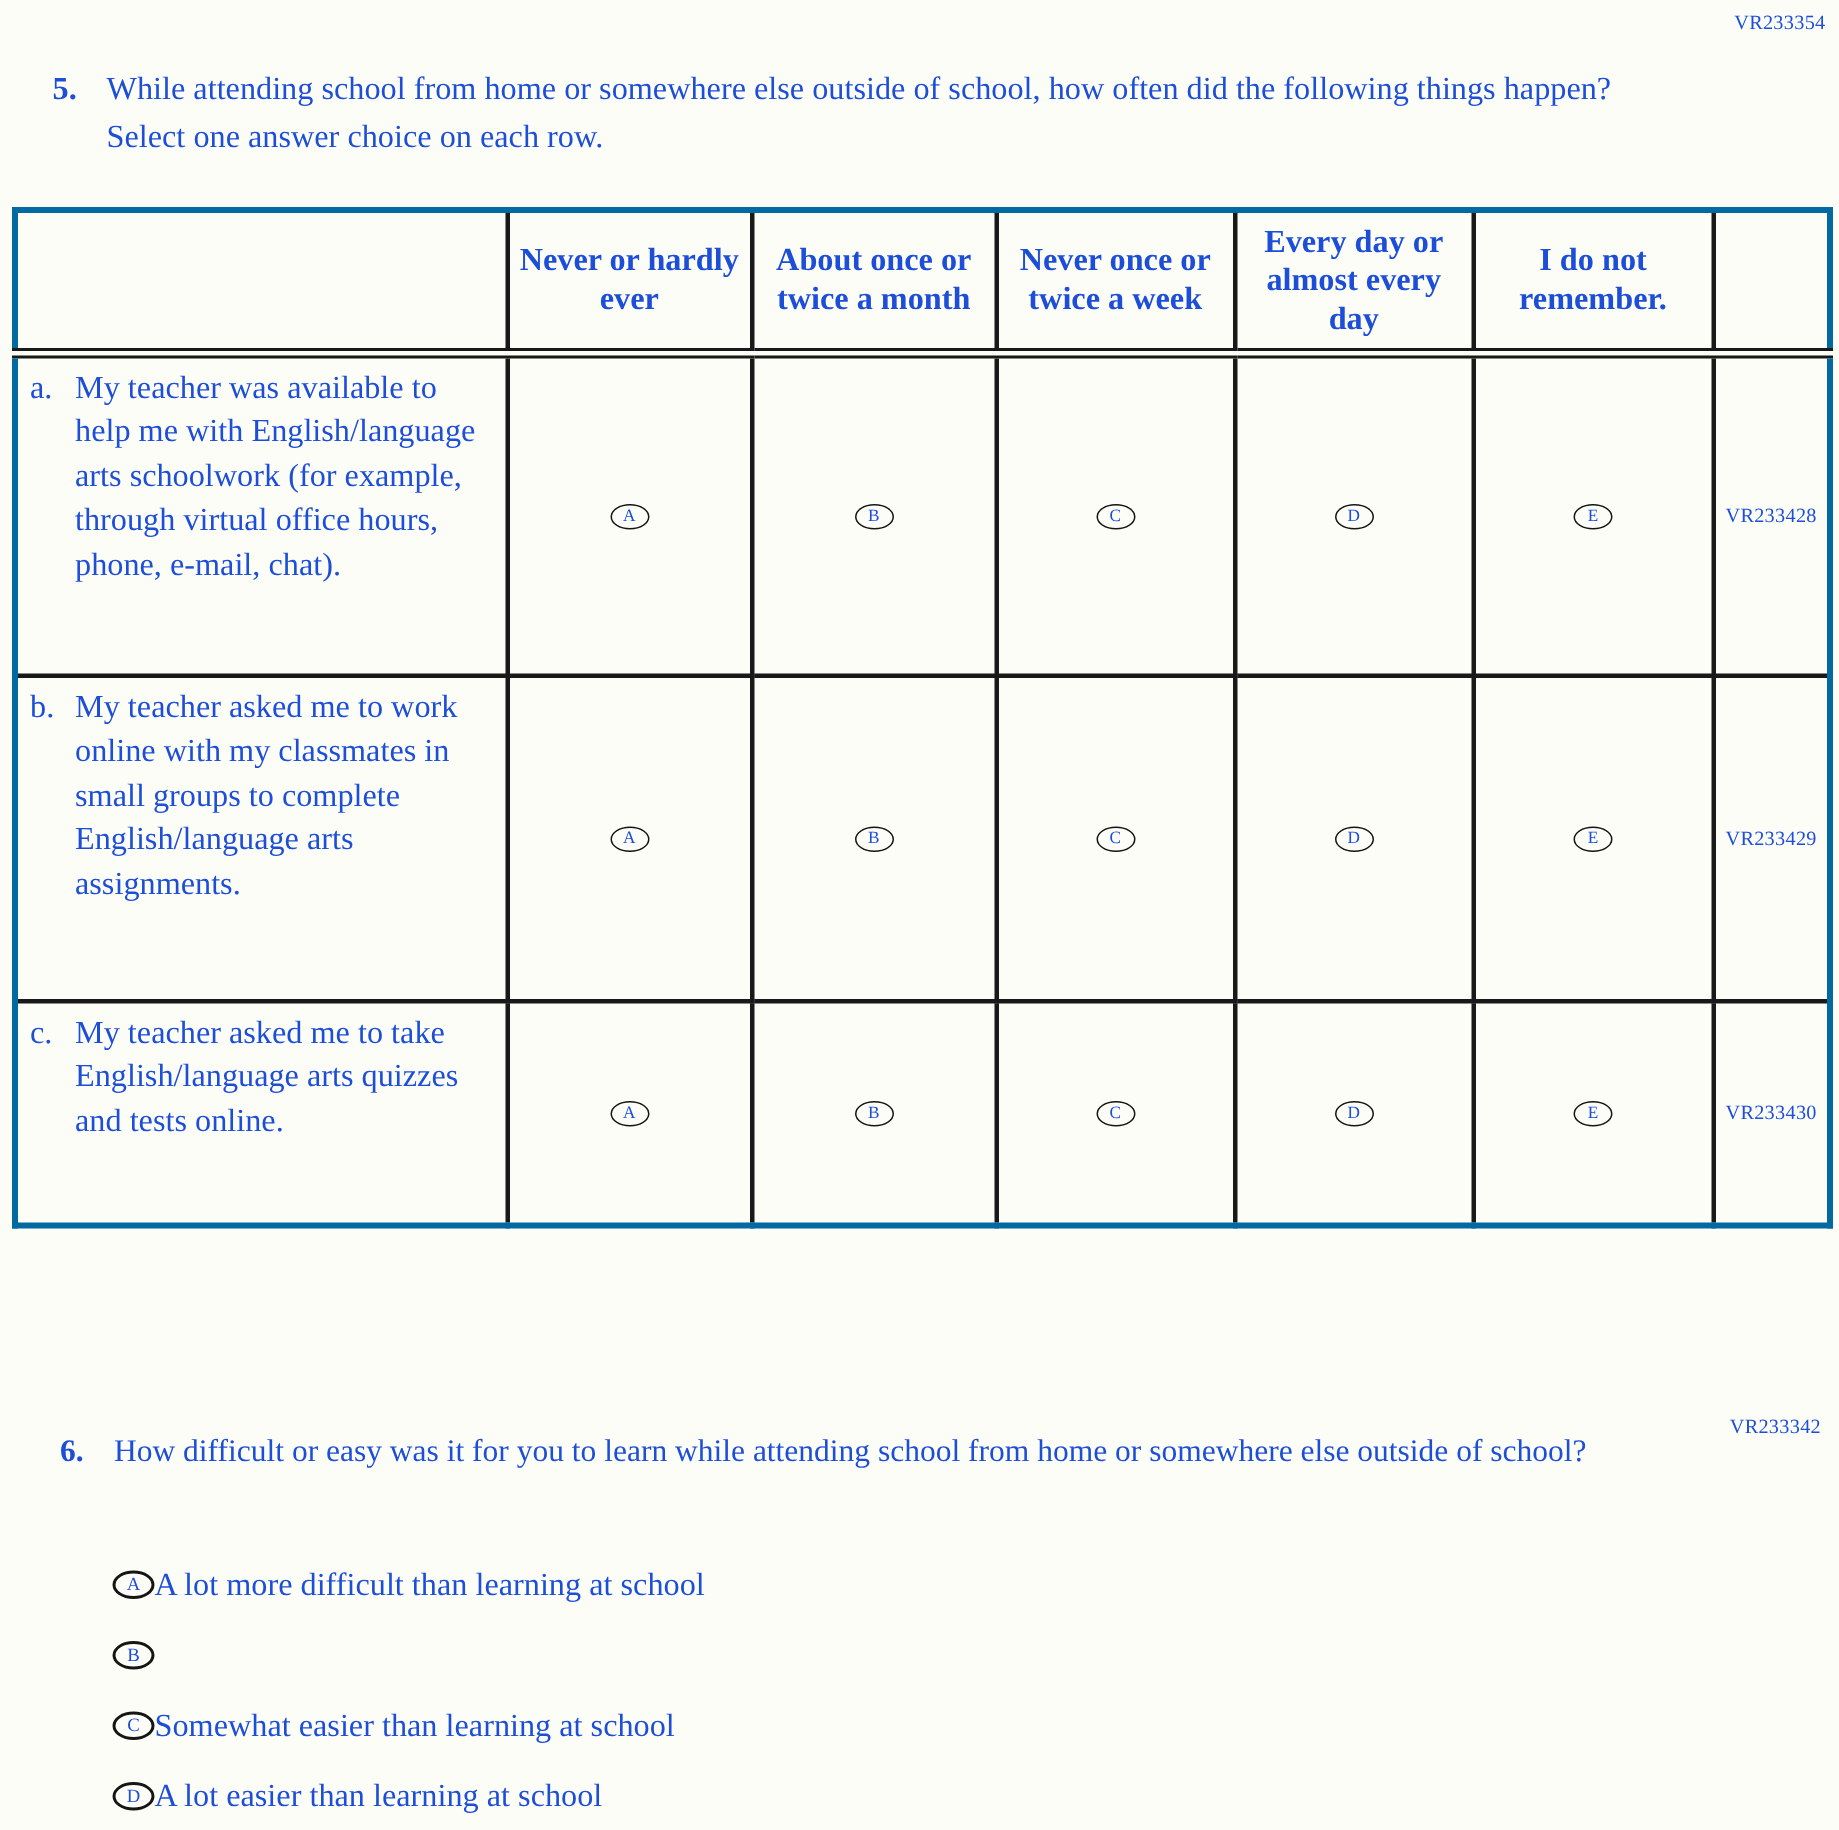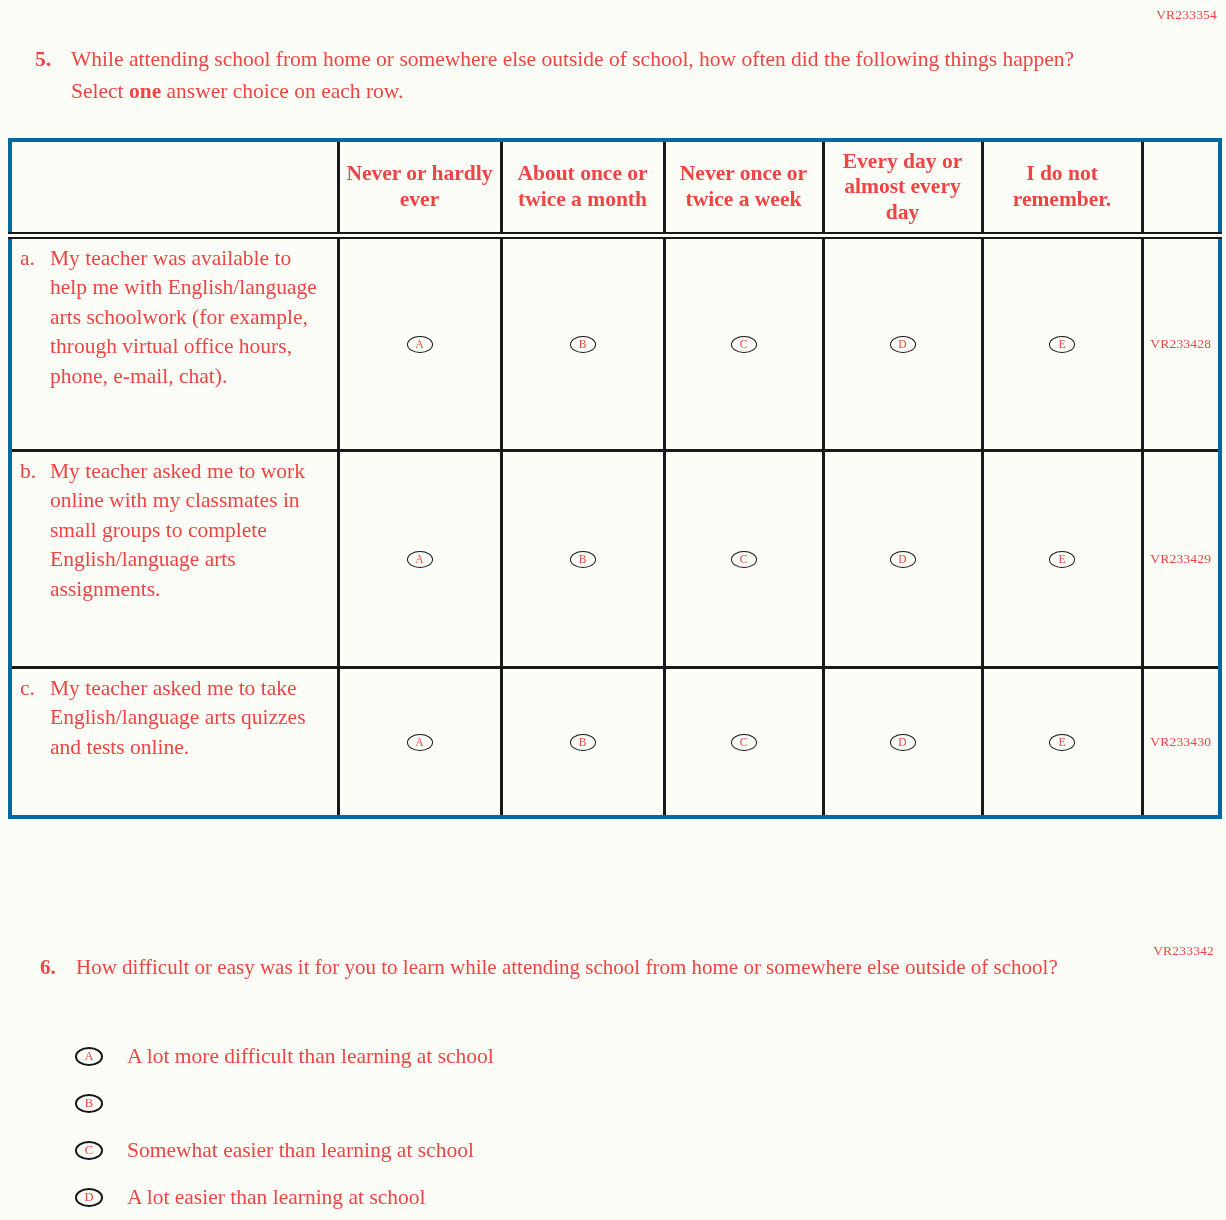--- a/index.html
+++ b/index.html
@@ -2,36 +2,36 @@
 <html><head>
 <meta charset="utf-8">
 <style>
   * { box-sizing: border-box; }
   body { margin: 0; background: #ffffff; }
   .page {
     position: relative;
     width: 1226px;
     height: 1220px;
     background: #fdfdf8;
-    color: #ef4444;
+    color: #1d4ed8;
     font-family: "Liberation Serif", serif;
     overflow: hidden;
   }
 
   .vr-code { font-size: 13.5px; letter-spacing: 0.2px; }
   .vr-top { position: absolute; top: 7px; right: 9px; }
   .vr-mid { position: absolute; top: 903px; right: 12px; margin-top: 40px; }
 
   
   .q-block { position: absolute; display: flex; }
   .q5 { top: 44px; left: 35px; width: 1075px; font-size: 21.5px; line-height: 31.5px; }
   .q6 { top: 951px; left: 40px; width: 1030px; font-size: 21px; line-height: 33px; }
   .q-num { font-weight: bold; flex: 0 0 36px; }
   .q-text { flex: 1; }
-  .bold-inline { font-weight: bold; }
+  .bold-inline { font-weight: normal; }
 
   
   table.grid {
     position: absolute;
     top: 138px;
     left: 8px;
     width: 1210px;
     border-collapse: collapse;
     table-layout: fixed;
     border: 4px solid #0369a1;
@@ -81,21 +81,21 @@
     line-height: 1;
     font-family: "Liberation Serif", serif;
     cursor: pointer;
     background: transparent;
   }
 
   
   .options { position: absolute; top: 1033px; left: 75px; }
   .option { display: flex; align-items: center; height: 47px; }
   .option .bubble { width: 28px; height: 19px; border-width: 2px; font-size: 12.5px; }
-  .option-text { margin-left: 24px; font-size: 21.5px; }
+  .option-text { font-size: 21.5px; }
 </style>
 </head>
 <body>
 
 <div class="page">
 
   <div class="vr-code vr-top">VR233354</div>
 
   <div class="q-block q5">
     <span class="q-num">5.</span>

